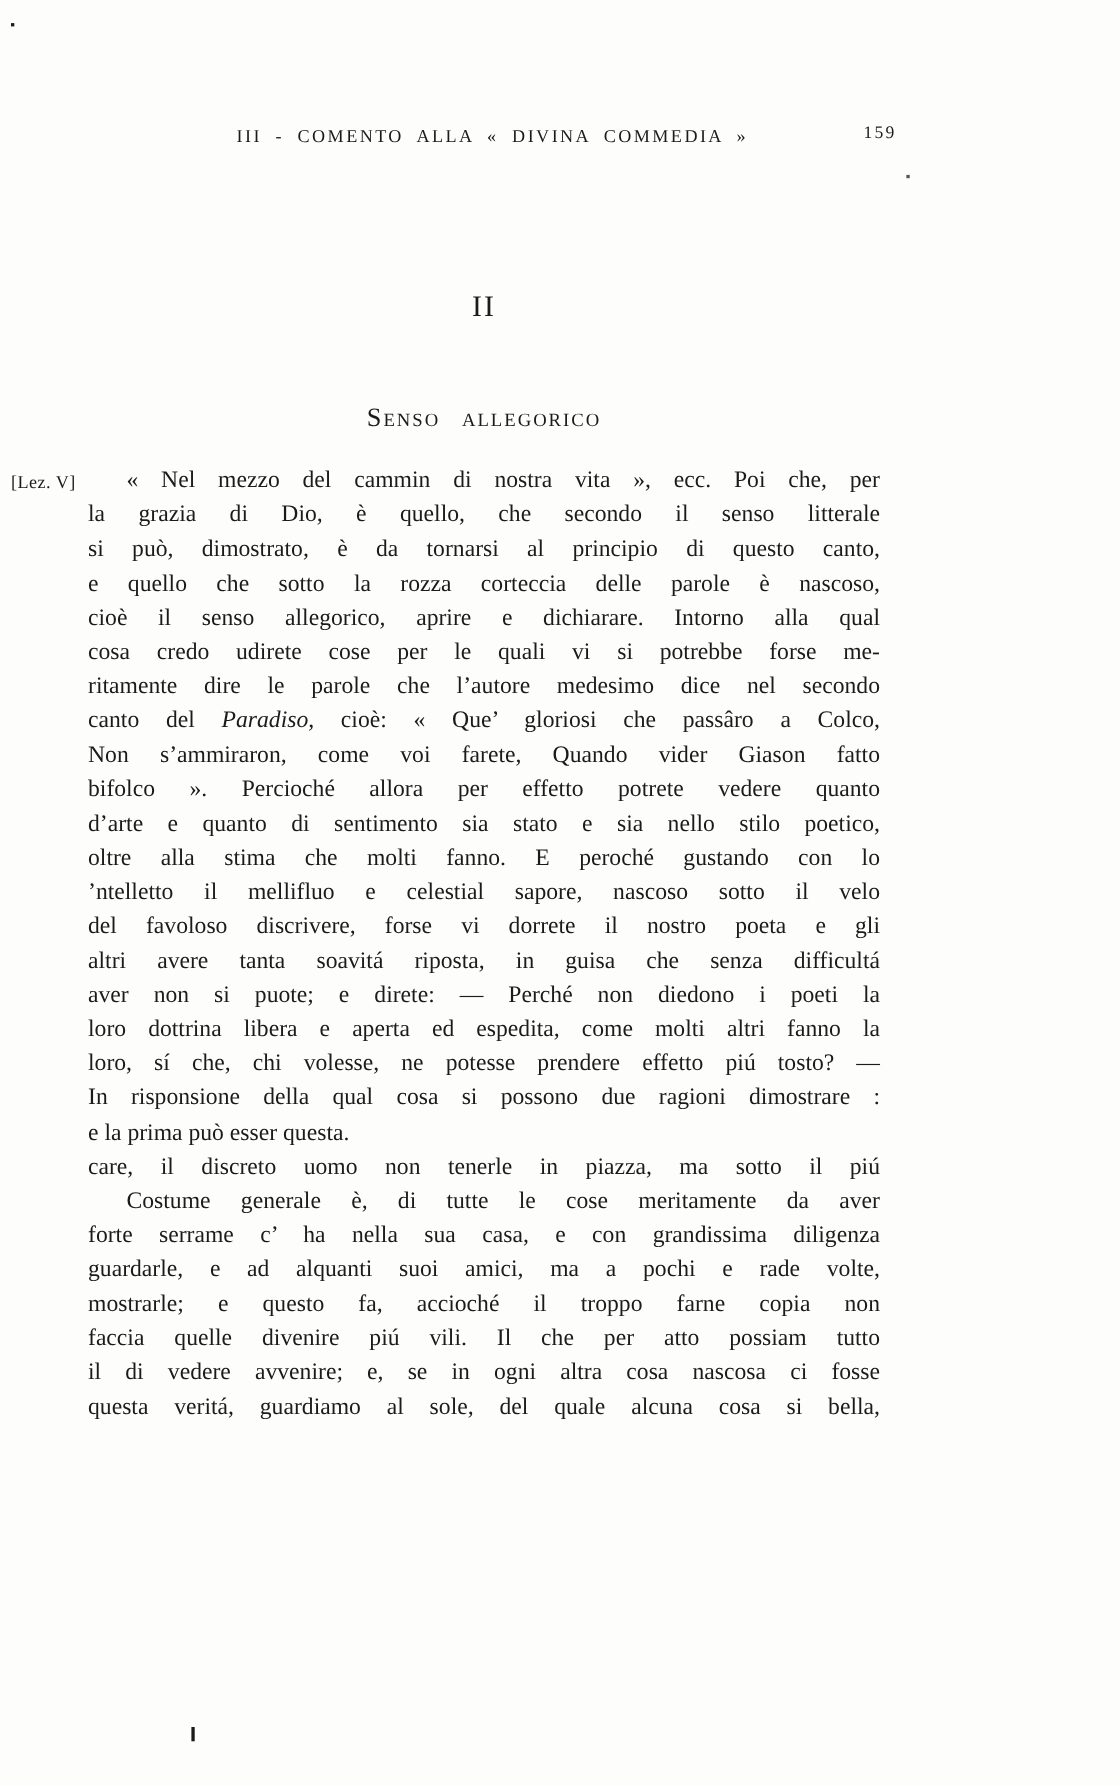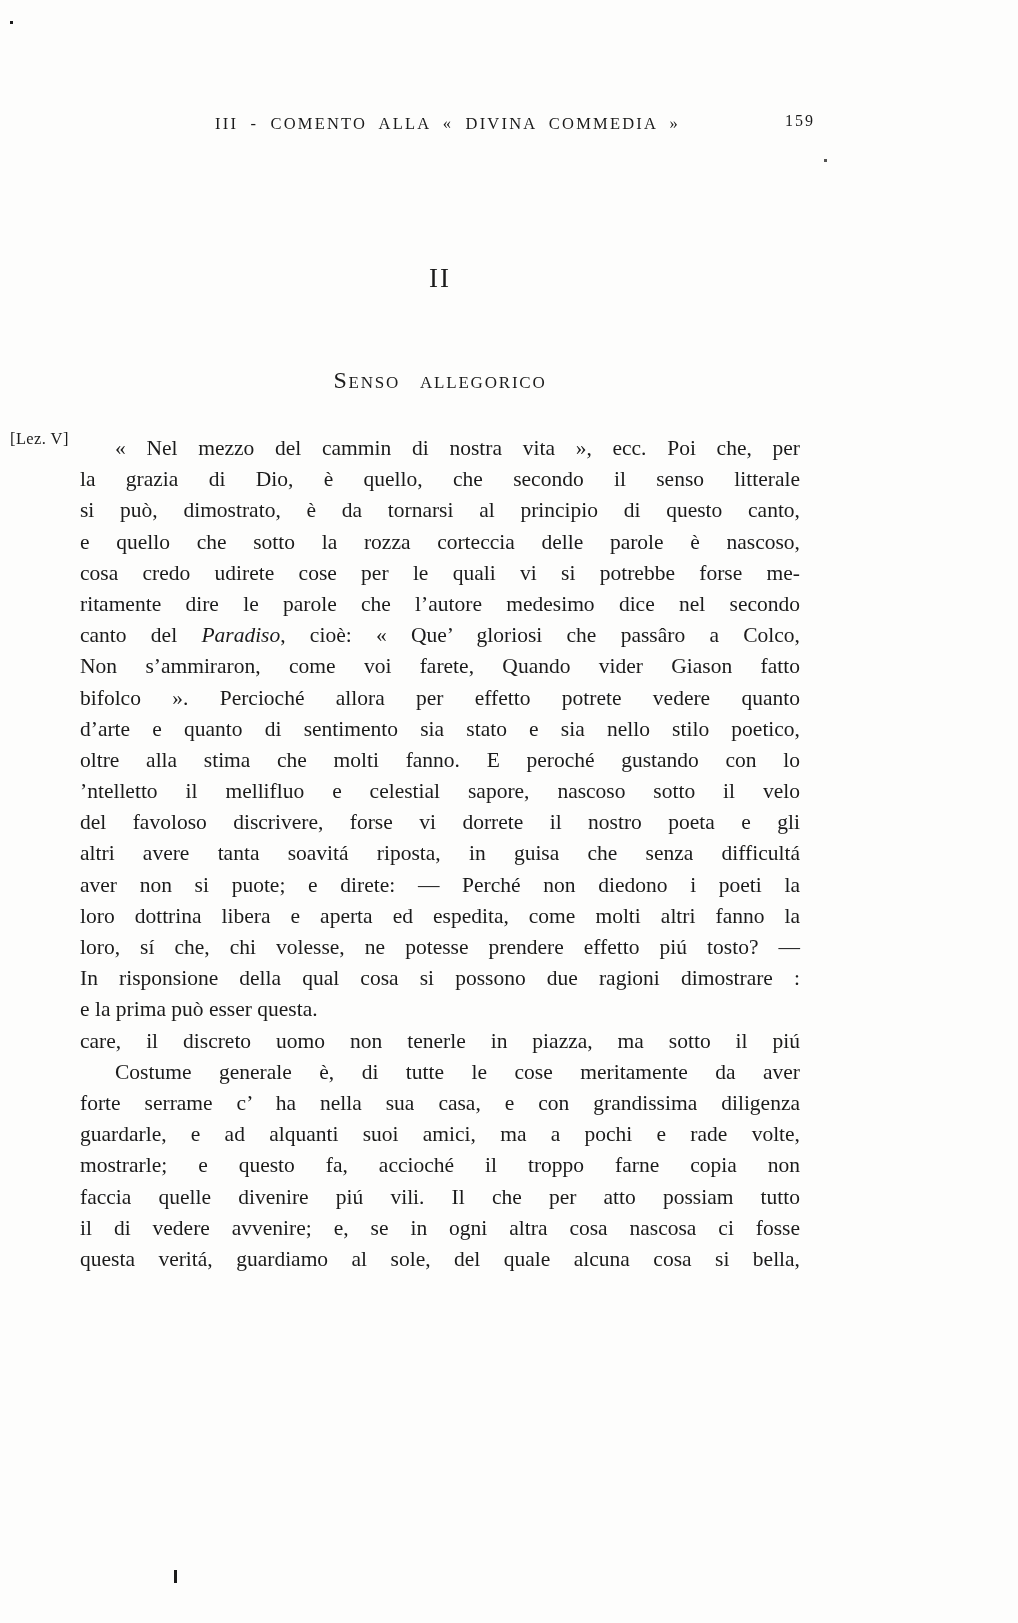--- a/index.html
+++ b/index.html
@@ -85,21 +85,20 @@
     white-space:nowrap;
   }
   
   .body-text{
     position:absolute;
     left:80px;
     top:421px;
     width:720px;
     font-size:21.5px;
     line-height:31.2px;
-    margin-top:12px;
   }
   .line{
     text-align:justify;
     text-align-last:justify;
     white-space:normal;
     height:31.2px;
     overflow:visible;
   }
   .line.first-line{
     padding-left:35px;
@@ -126,20 +125,21 @@
 
   <div class="section-subtitle">Senso allegorico</div>
 
   <div class="margin-note">[Lez. V]</div>
 
   <div class="body-text">
       <div class="line first-line"><span>« Nel mezzo del cammin di nostra vita », ecc. Poi che, per</span></div>
       <div class="line"><span>la grazia di Dio, è quello, che secondo il senso litterale</span></div>
       <div class="line"><span>si può, dimostrato, è da tornarsi al principio di questo canto,</span></div>
       <div class="line"><span>e quello che sotto la rozza corteccia delle parole è nascoso,</span></div>
+      <div class="line"><span>cioè il senso allegorico, aprire e dichiarare. Intorno alla qual</span></div>
       <div class="line"><span>cosa credo udirete cose per le quali vi si potrebbe forse me-</span></div>
       <div class="line"><span>ritamente dire le parole che l’autore medesimo dice nel secondo</span></div>
       <div class="line"><span>canto del </span><span class="it">Paradiso</span><span>, cioè: « Que’ gloriosi che passâro a Colco,</span></div>
       <div class="line"><span>Non s’ammiraron, come voi farete, Quando vider Giason fatto</span></div>
       <div class="line"><span>bifolco ». Percioché allora per effetto potrete vedere quanto</span></div>
       <div class="line"><span>d’arte e quanto di sentimento sia stato e sia nello stilo poetico,</span></div>
       <div class="line"><span>oltre alla stima che molti fanno. E peroché gustando con lo</span></div>
       <div class="line"><span>’ntelletto il mellifluo e celestial sapore, nascoso sotto il velo</span></div>
       <div class="line"><span>del favoloso discrivere, forse vi dorrete il nostro poeta e gli</span></div>
       <div class="line"><span>altri avere tanta soavitá riposta, in guisa che senza difficultá</span></div>

